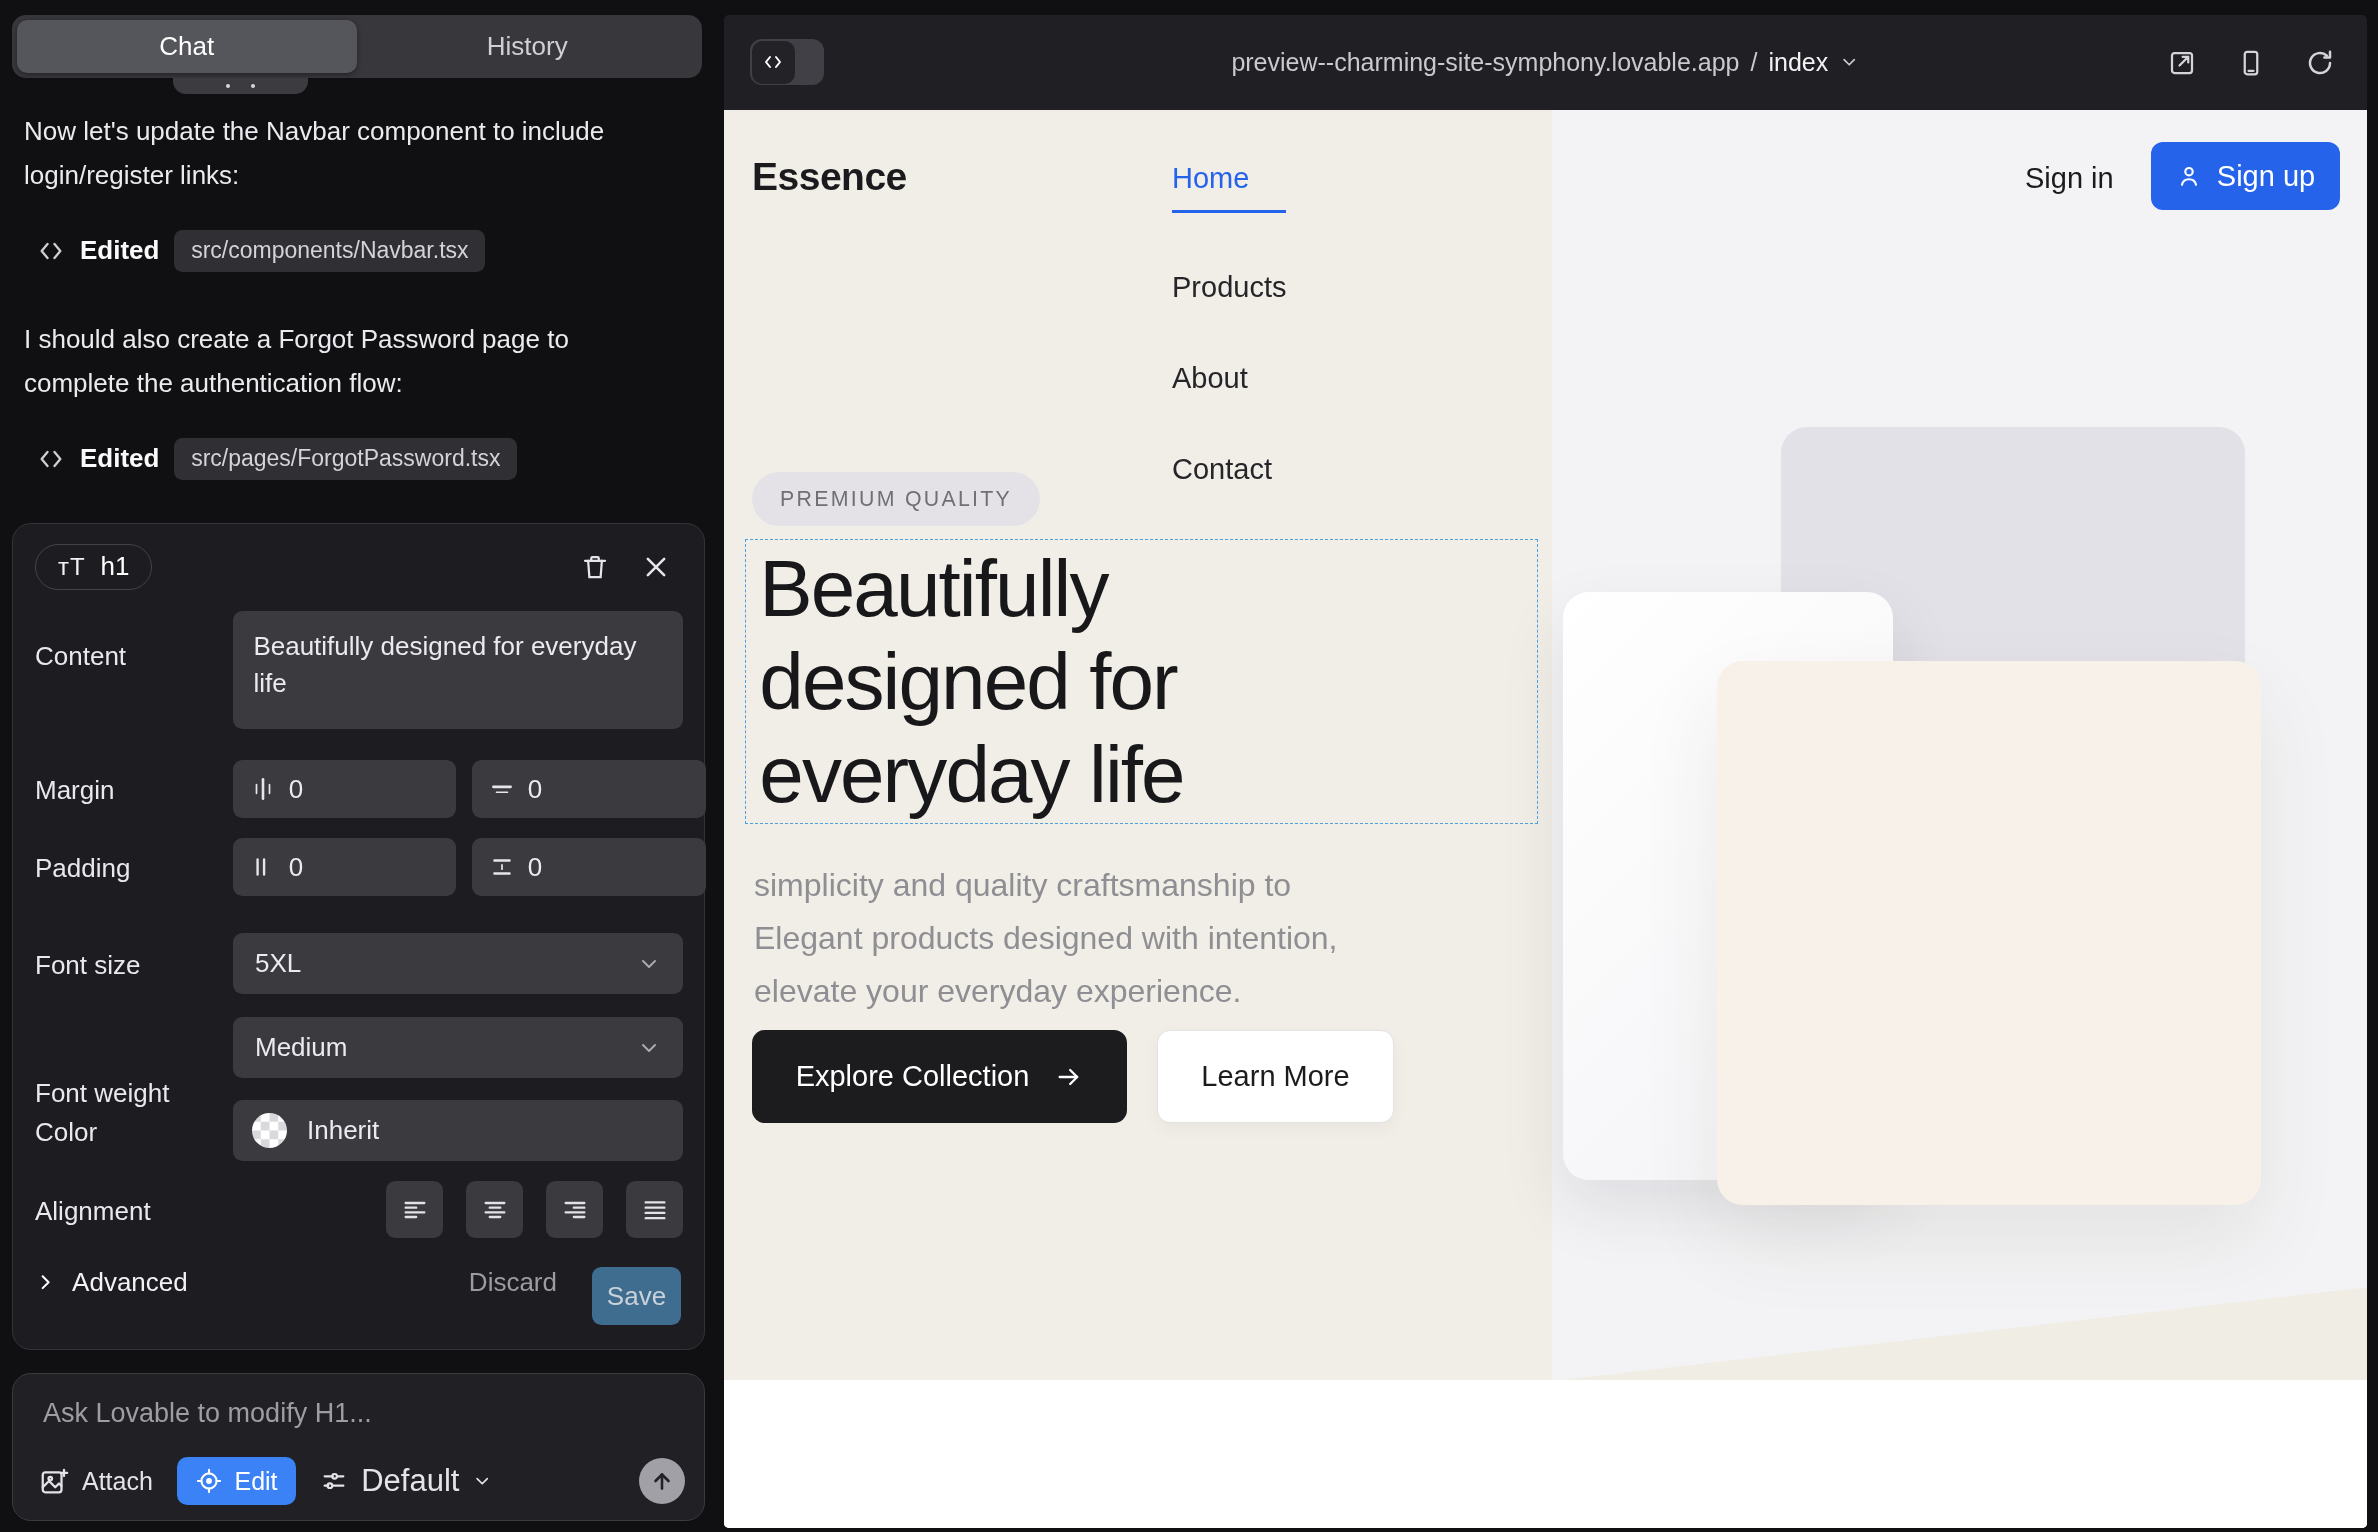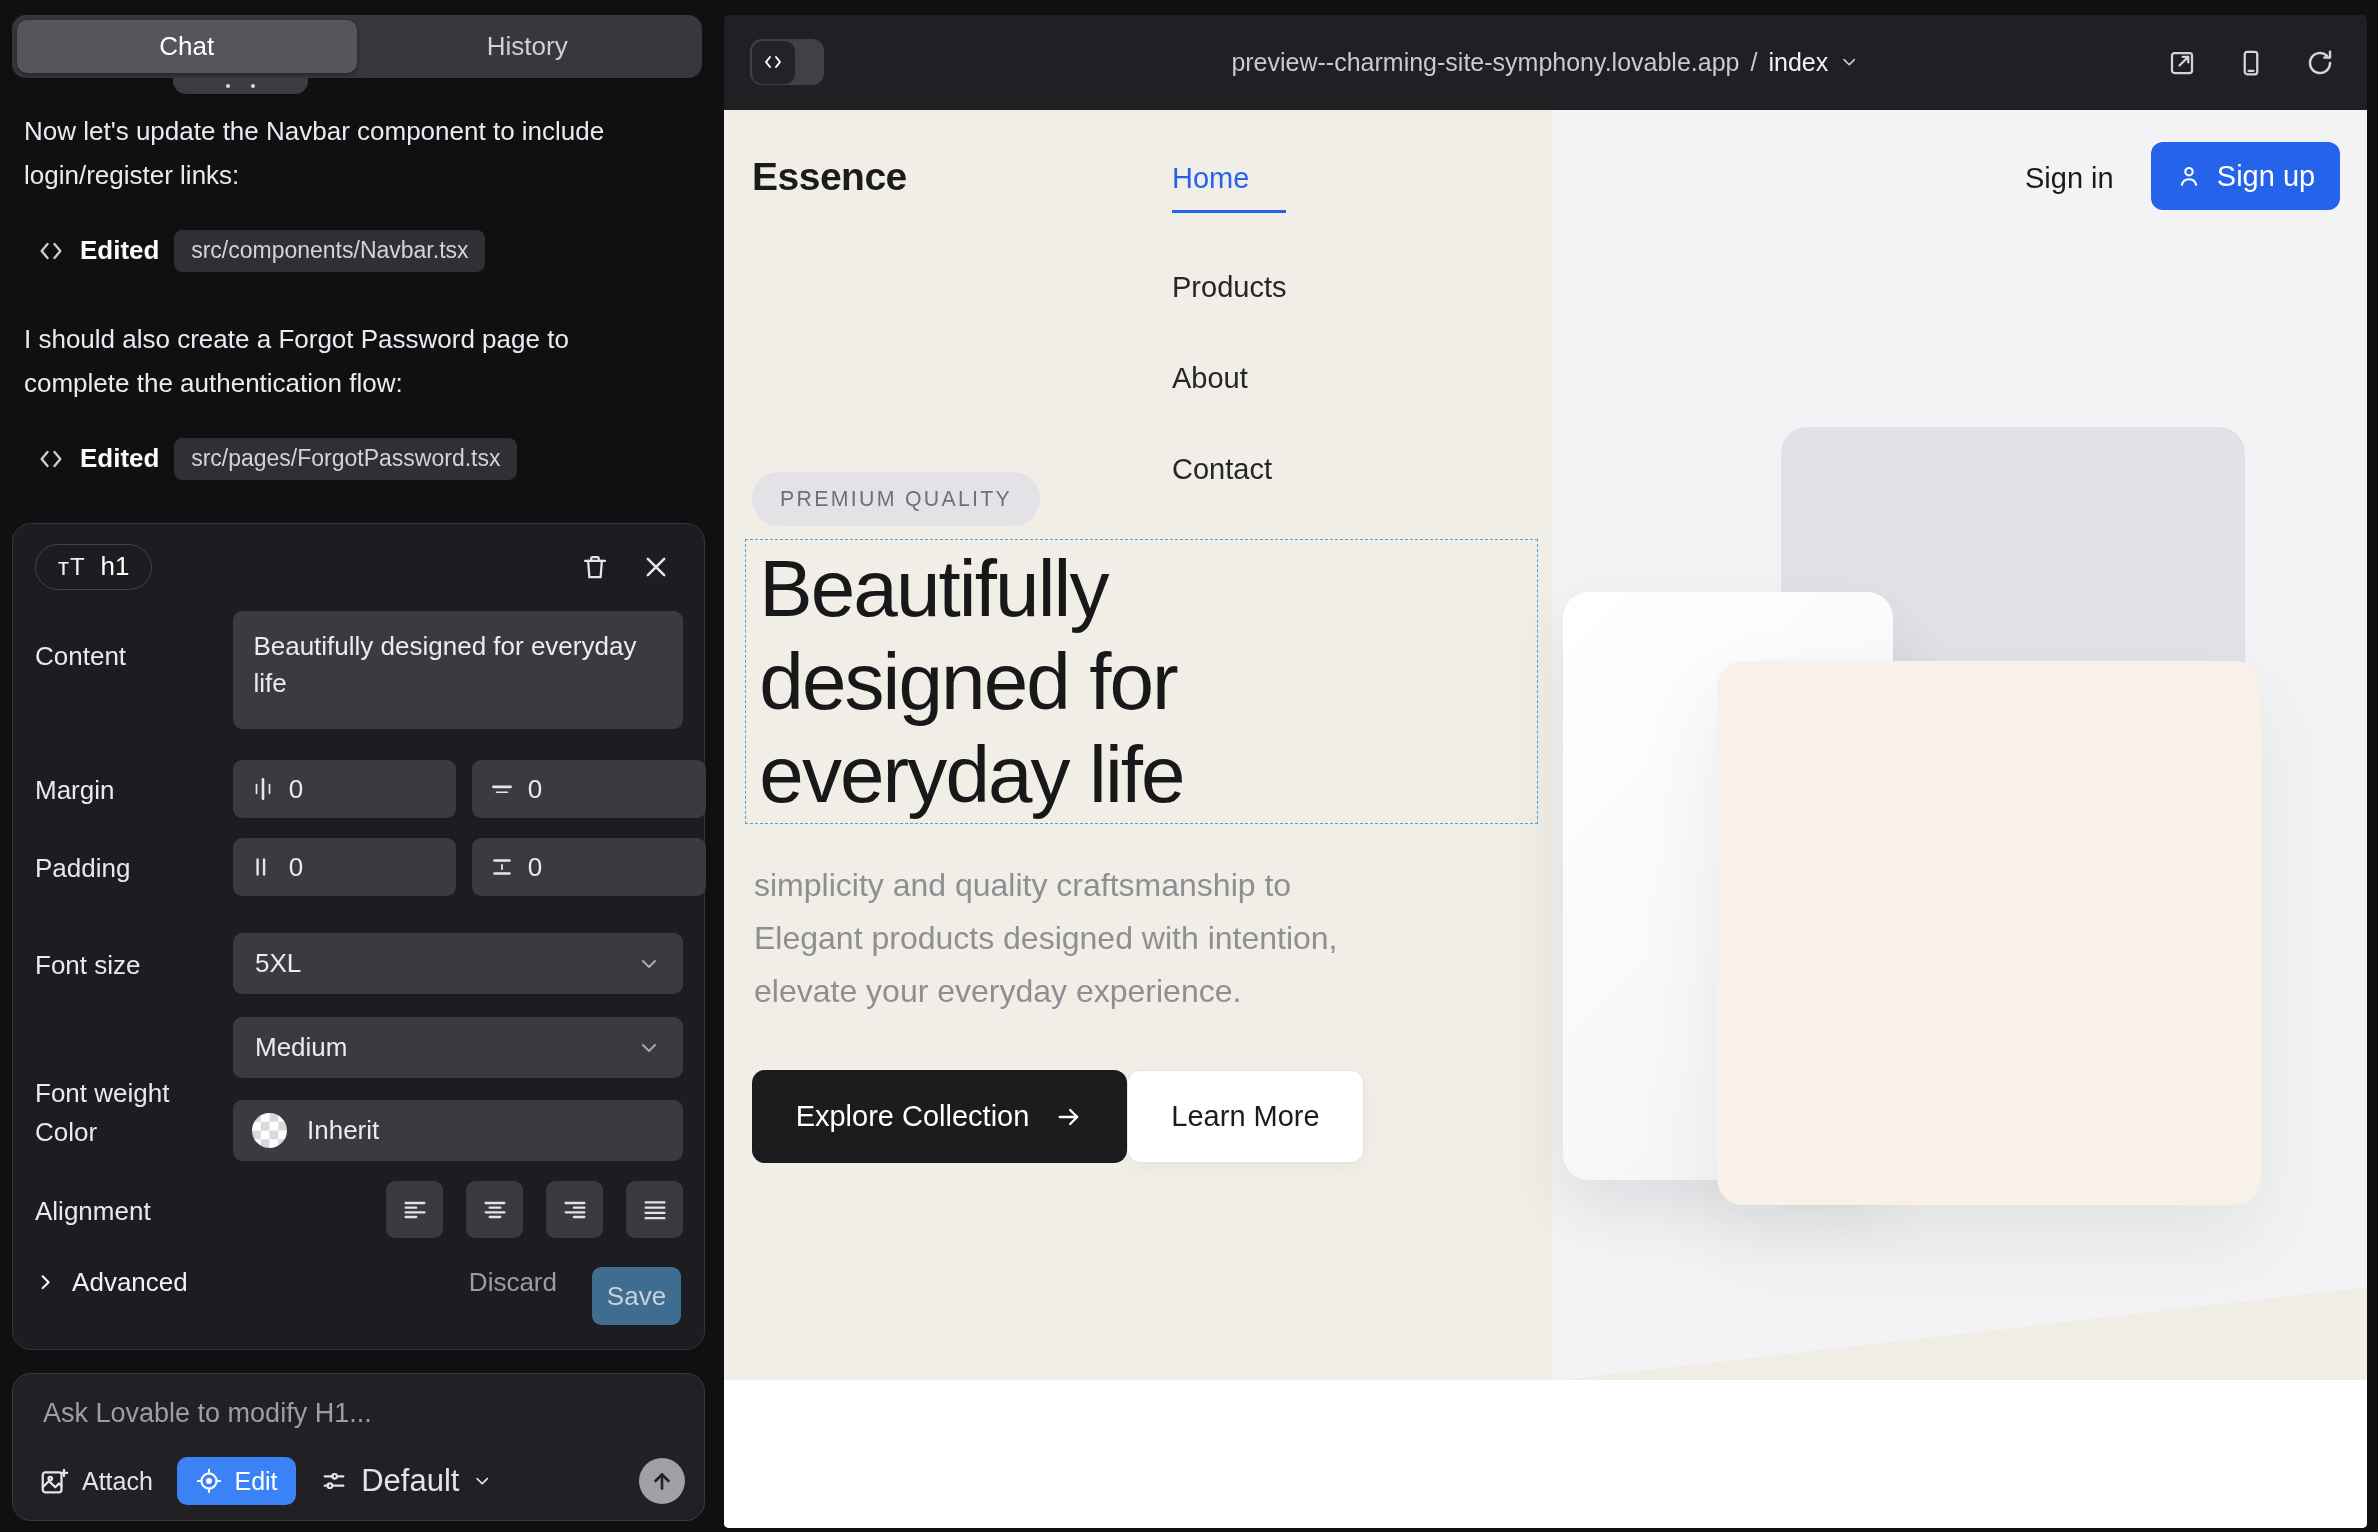--- a/index.html
+++ b/index.html
@@ -163,21 +163,21 @@
 
   .h1-selection { position:absolute; left:21.3px; top:429px; width:793px; height:285px;
                   border:1.9px dashed #4d9fe0; }
   .hero-h1 { position:absolute; left:13px; top:1.9px; font-size:80px; line-height:93px;
              font-weight:500; color:#18181b; letter-spacing:-1.9px; }
   .hero-h1 span { display:block; }
 
   .hero-p { position:absolute; left:30px; top:749px; font-size:32px; line-height:53px; color:#8e8e93; }
   .hero-p span { display:block; }
 
-  .cta-row { position:absolute; left:28px; top:960px; display:flex; }
+  .cta-row { position:absolute; left:28px; top:920px; display:flex; gap:30px; }
   .cta-primary { width:375px; height:93px; background:#1c1c1f; border-radius:13px; border:none;
                  color:#fff; font-size:29px; display:flex; align-items:center; justify-content:center;
                  gap:26px; cursor:pointer; font-family:"Liberation Sans",sans-serif; }
   .cta-secondary { width:237px; height:93px; background:#ffffff; border:1.9px solid #e3e3e4;
                    border-radius:13px; color:#1c1c1f; font-size:29px; display:flex; align-items:center;
                    justify-content:center; cursor:pointer; font-family:"Liberation Sans",sans-serif;
                    box-shadow:0 5.6px 16.7px rgba(0,0,0,.04); }
 </style>
 </head>
 <body>

